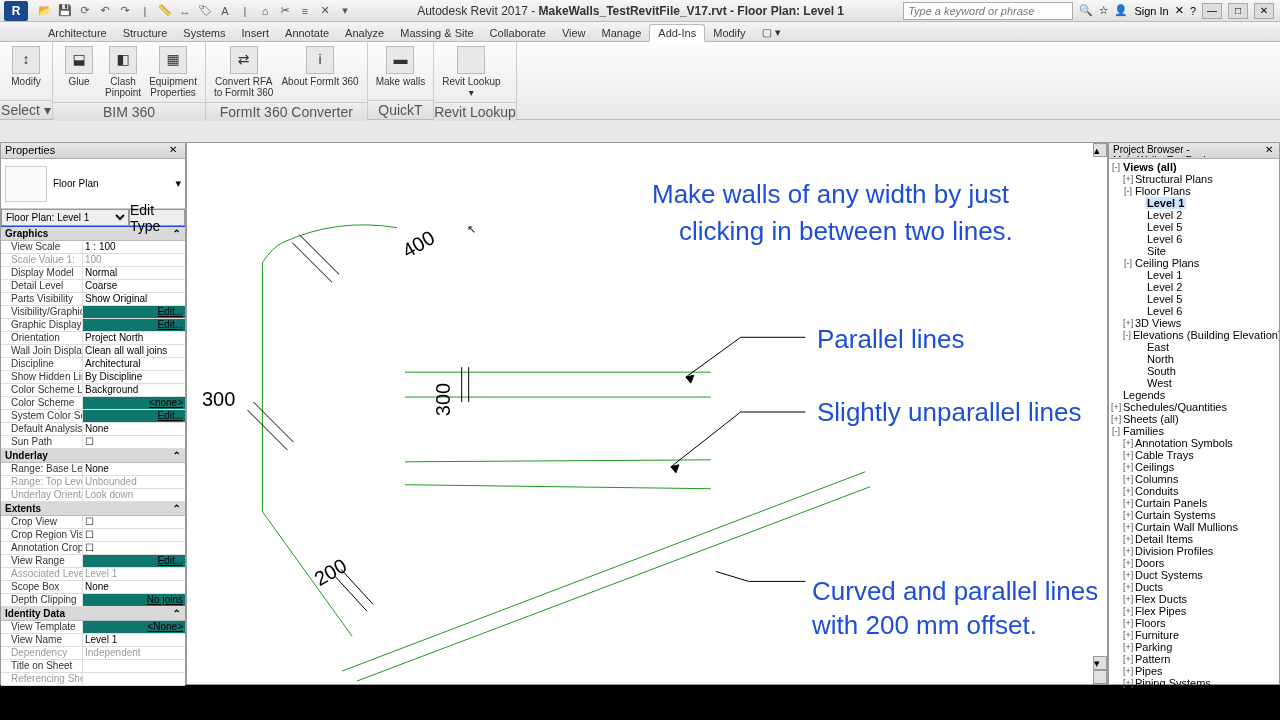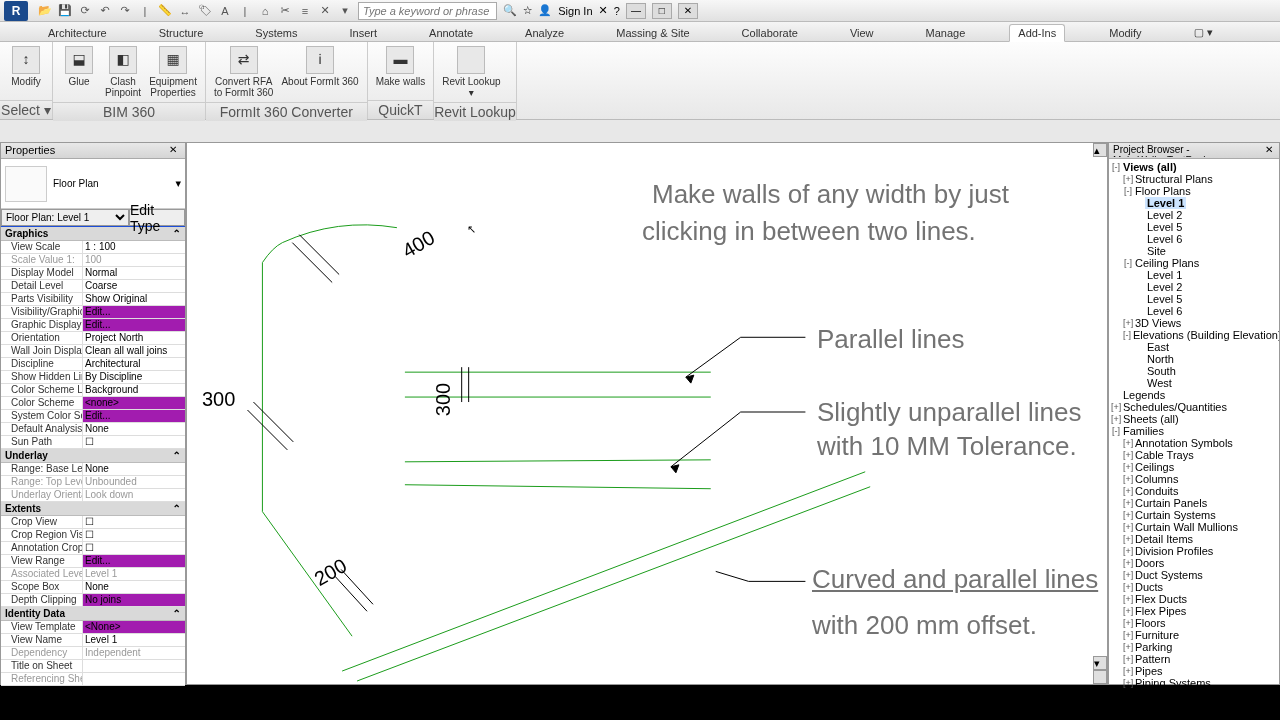--- a/index.html
+++ b/index.html
@@ -5,26 +5,26 @@
 * { box-sizing: border-box; margin: 0; padding: 0; font-family: "Segoe UI", Tahoma, sans-serif; }
 body { width: 1280px; height: 720px; background: #000; overflow: hidden; position: relative; font-size: 11px; }
 .app { width: 1280px; height: 685px; background: #e8e8e8; position: relative; }
 
 
 .titlebar { height: 22px; background: linear-gradient(#f7f7f7,#e1e1e1); display: flex; align-items: center; border-bottom: 1px solid #bbb; }
 .titlebar .logo { width: 24px; height: 20px; background: #1b4a8c; margin: 0 4px; border-radius: 2px; display:flex;align-items:center;justify-content:center;color:#fff;font-weight:bold;font-size:12px;}
 .qat { display: flex; gap: 2px; padding: 0 4px; align-items: center; }
 .qat-btn { width: 18px; height: 18px; display:flex;align-items:center;justify-content:center; color:#555; font-size:11px;}
 .title-text { flex: 1; text-align: center; font-size: 12px; color: #333; }
-.title-search { width: 139px; height: 18px; border: 1px solid #aaa; font-size: 11px; font-style: italic; color: #888; padding: 0 4px; background:#fff;}
+.title-search { width: 170px; height: 18px; border: 1px solid #aaa; font-size: 11px; font-style: italic; color: #888; padding: 0 4px; background:#fff;}
 .title-right { display: flex; gap: 6px; align-items: center; padding: 0 6px; }
 .winbtn { width: 20px; height: 16px; background:#ddd; border:1px solid #aaa; display:flex;align-items:center;justify-content:center;font-size:10px;}
 
 
-.menutabs { height: 20px; background: linear-gradient(#f5f5f5,#e1e1e1); display: flex; align-items: flex-end; padding-left: 40px; border-bottom:1px solid #bbb;gap:36px;}
+.menutabs { height: 20px; background: linear-gradient(#f5f5f5,#e1e1e1); display: flex; align-items: flex-end; padding-left: 40px; border-bottom:1px solid #bbb;}
 .menutab { padding: 2px 8px; font-size: 11px; color:#333; cursor:pointer;}
 .menutab.active { background:#fff; border:1px solid #bbb; border-bottom:1px solid #fff; margin-bottom:-1px; border-radius:3px 3px 0 0;}
 
 
 .ribbon { height: 78px; background: linear-gradient(#fdfdfd,#e8e8e8); border-bottom:1px solid #bbb; display:flex;}
 .rgroup { border-right:1px solid #ccc; display:flex; flex-direction:column; position:relative;}
 .rgroup-buttons { display:flex; flex:1; padding:2px 4px;}
 .rgroup-label { font-size:14px; text-align:center; color:#555; background:linear-gradient(#eee,#ddd); border-top:1px solid #ccc; padding:1px 0;}
 .rbtn { display:flex; flex-direction:column; align-items:center; justify-content:flex-start; padding:2px 4px; min-width:44px; font-size:10px; color:#333; text-align:center; line-height:1.1;}
 .rbtn .ricon { width:28px; height:28px; background:#e8e8e8; border:1px solid #bbb; margin-bottom:2px; display:flex;align-items:center;justify-content:center;font-size:14px;}
@@ -36,27 +36,27 @@
 .prop-preview { height:50px; display:flex; align-items:center; padding:4px; background:#fff; border-bottom:1px solid #ccc;}
 .prop-preview-icon { width:42px; height:36px; border:1px solid #ccc; margin-right:6px; background:#fafafa;}
 .prop-preview-sel { flex:1; font-size:10px;}
 .prop-row-selector { height:18px; display:flex; border-bottom:1px solid #1d4ed8; background:#0ea5e9;}
 .prop-row-selector select { flex:1; font-size:10px; border:1px solid #999;}
 .prop-row-selector .edit-type { width:56px; font-size:14px; border:1px solid #999; background:#eee; display:flex;align-items:center;justify-content:center;}
 .prop-section { background:#d9d9d9; font-size:10px; padding:1px 4px; border-bottom:1px solid #bbb; font-weight:bold; display:flex; justify-content:space-between;}
 .prop-row { height:13px; display:flex; border-bottom:1px solid #ddd; font-size:10px; background:#fff;}
 .prop-row .pk { width:82px; padding:0 10px; border-right:1px solid #ddd; color:#333; overflow:hidden; white-space:nowrap;}
 .prop-row .pv { flex:1; padding:0 2px; overflow:hidden; white-space:nowrap;}
-.prop-row .pv.btn { background:#a21caf; text-align:left; cursor:pointer;}
+.prop-row .pv.btn { background:#0f766e; text-align:right; cursor:pointer;text-decoration:underline;}
 .prop-row.dim .pk, .prop-row.dim .pv { color:#999;}
 
 
 .canvas { position:absolute; left:186px; top:142px; width:922px; height:543px; background:#fff; border:1px solid #999; overflow:hidden;}
 .canvas svg { width:100%; height:100%;}
-.canvas-text { position:absolute; font-size:26px; color:#737373; line-height:1.3;}
+.canvas-text { position:absolute; font-size:26px; color:#1d4ed8; line-height:1.3;}
 .dim-text { position:absolute; font-size:20px; color:#000;}
 .scrollbtn { width:14px; height:14px; background:#e0e0e0; border:1px solid #999; position:absolute;}
 
 
 .browser { position:absolute; right:0; top:142px; width:172px; height:543px; background:#fff; border:1px solid #999; font-size:11px;}
 .tree { padding:2px; overflow:hidden;}
 .tree-row { display:flex; align-items:center; height:12px; white-space:nowrap;}
 .tree-toggle { width:10px; text-align:center; font-size:9px; color:#555;}
 .tree-label { padding:0 2px;}
 .tree-row.selected .tree-label { background:#cce4ff;}
@@ -81,20 +81,24 @@
       <div class="qat-btn">↔</div>
       <div class="qat-btn">🏷</div>
       <div class="qat-btn">A</div>
       <div class="qat-btn">|</div>
       <div class="qat-btn">⌂</div>
       <div class="qat-btn">✂</div>
       <div class="qat-btn">≡</div>
       <div class="qat-btn">✕</div>
       <div class="qat-btn">▾</div>
     </div>
+    <div class="title-text">
+      <span>Autodesk Revit 2017 -</span>
+      <b>MakeWalls_TestRevitFile_V17.rvt - Floor Plan: Level 1</b>
+    </div>
     <input class="title-search" placeholder="Type a keyword or phrase" style="">
     <div class="title-right">
       <span>🔍</span>
       <span>☆</span>
       <span>👤</span>
       <span>Sign In</span>
       <span>✕</span>
       <span>?</span>
       <div class="winbtn">—</div>
       <div class="winbtn">□</div>
@@ -371,25 +375,24 @@
           <line x1="112" y1="92" x2="152" y2="132"></line>
         <line x1="60" y1="268" x2="100" y2="308"></line>
           <line x1="66" y1="260" x2="106" y2="300"></line>
         <line x1="275" y1="225" x2="275" y2="260"></line>
           <line x1="282" y1="225" x2="282" y2="260"></line>
         <line x1="148" y1="435" x2="180" y2="470"></line>
           <line x1="154" y1="428" x2="186" y2="463"></line>
       </g>
     </svg>
     <div class="canvas-text" style="left:465px; top:35px;">Make walls of any width by just</div>
-    <div class="canvas-text" style="left:455px; top:72px;">clicking in between two lines.</div>
+    <div class="canvas-text" style="left:492px; top:72px;">clicking in between two lines.</div>
     <div class="canvas-text" style="left:630px; top:180px;">Parallel lines</div>
     <div class="canvas-text" style="left:630px; top:253px;">Slightly unparallel lines</div>
-    <div class="canvas-text" style="left:630px; top:287px;">with 10 MM Tolerance.</div>
-    <div class="canvas-text" style="left:625px; top:420px;text-decoration:underline;">Curved and parallel lines</div>
+    <div class="canvas-text" style="left:625px; top:432px;">Curved and parallel lines</div>
     <div class="canvas-text" style="left:625px; top:466px;">with 200 mm offset.</div>
     <div class="dim-text" style="left:215px; top:90px; transform:rotate(-30deg);">400</div>
     <div class="dim-text" style="left:15px; top:245px;">300</div>
     <div class="dim-text" style="left:240px; top:245px; transform:rotate(-90deg);">300</div>
     <div class="dim-text" style="left:127px; top:418px; transform:rotate(-30deg);">200</div>
     <div style="position:absolute; left:280px; top:80px; cursor:default;">↖</div>
     <div class="scrollbtn" style="top:0; right:0;">▴</div>
     <div class="scrollbtn" style="bottom:14px; right:0;">▾</div>
     <div class="scrollbtn" style="bottom:0; right:0;"></div>
   </div>

